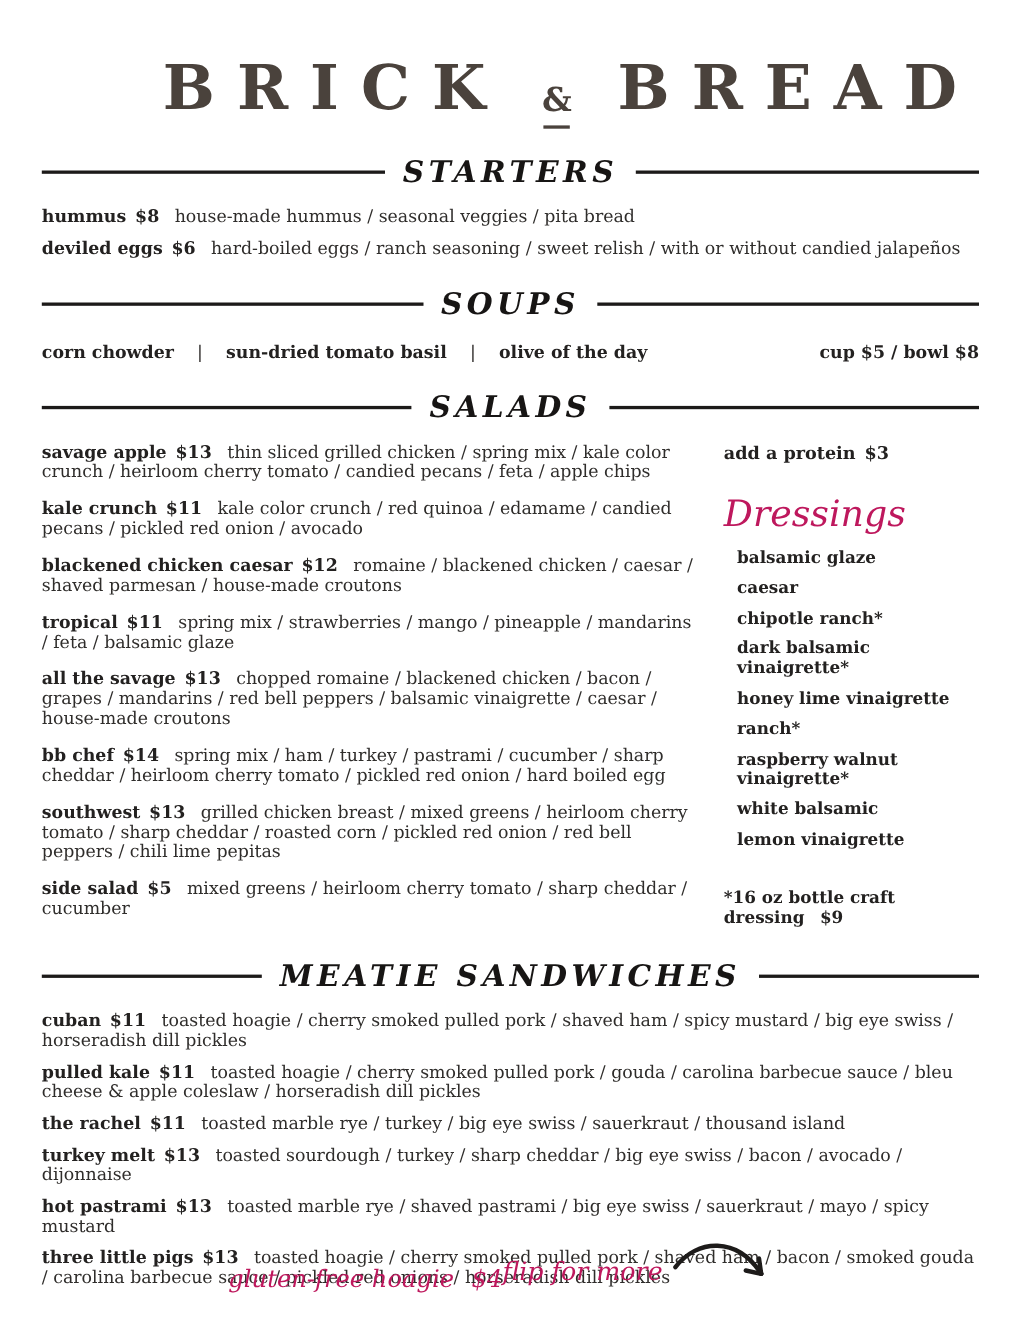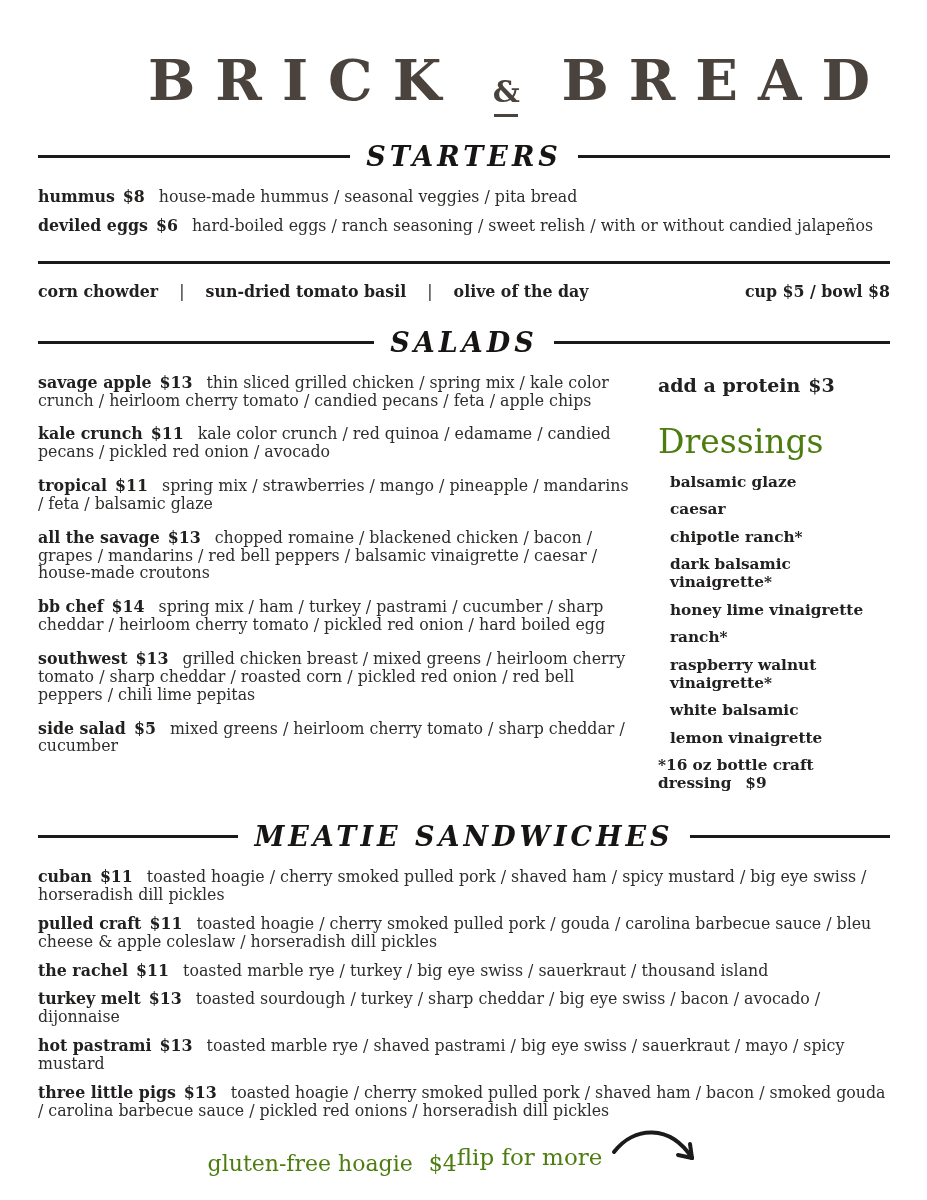--- a/index.html
+++ b/index.html
@@ -66,25 +66,26 @@
     align-items: baseline;
     font-size: 15.8px;
     margin: 18px 0 6px 0;
   }
   .soup-sep { margin: 0 16px; font-weight: normal; color: #2b2826; }
 
   
   .salads-grid { display: flex; justify-content: center; }
   .salads-left { width: 620px; padding-right: 26px; }
   .salads-right { flex: 1; display: flex; flex-direction: column; }
-  .protein-row { font-size: 19px; margin-bottom: 14px; }
+  .protein-row { font-size: 16px; margin-bottom: 14px; }
   .script {
     font-family: "DejaVu Serif", cursive, serif;
+    font-style: italic;
     font-weight: normal;
-    color: #4d7c0f;
+    color: #be185d;
   }
   .dressings-heading { font-size: 33px; margin: 12px 0 12px 0; }
   .dressing { font-size: 15.3px; font-weight: bold; color: #232120; margin-bottom: 9.5px; margin-left: 12px; }
   .bottle-row { font-size: 15.3px; font-weight: bold; color: #232120; margin-top: auto; padding-bottom: 3px; }
   .bottle-price { margin-left: 14px; }
 
   
   .footer {
     position: absolute;
     left: 22px; right: 37px; bottom: 24px;
@@ -122,20 +123,21 @@
     <div class="item">
       <span class="nm">hummus</span><span class="pr">$8</span><span class="ds">house-made hummus / seasonal veggies / pita bread</span>
     </div>
     <div class="item">
       <span class="nm">deviled eggs</span><span class="pr">$6</span><span class="ds">hard-boiled eggs / ranch seasoning / sweet relish / with or without candied jalapeños</span>
     </div>
   </div>
 
   <div class="sec-header">
     <span class="sec-rule"></span>
+    <span class="sec-title">SOUPS</span>
     <span class="sec-rule"></span>
   </div>
 
   <div class="soup-row">
     <div>
       <span class="nm">corn chowder</span>
       <span class="soup-sep">|</span>
       <span class="nm">sun-dried tomato basil</span>
       <span class="soup-sep">|</span>
       <span class="nm">olive of the day</span>
@@ -149,20 +151,23 @@
     <span class="sec-rule"></span>
   </div>
 
   <div class="salads-grid">
     <div class="salads-left">
       <div class="item sp">
         <span class="nm">savage apple</span><span class="pr">$13</span><span class="ds">thin sliced grilled chicken / spring mix / kale color crunch / heirloom cherry tomato / candied pecans / feta / apple chips</span>
       </div>
       <div class="item sp">
         <span class="nm">kale crunch</span><span class="pr">$11</span><span class="ds">kale color crunch / red quinoa / edamame / candied pecans / pickled red onion / avocado</span>
+      </div>
+      <div class="item sp">
+        <span class="nm">blackened chicken caesar</span><span class="pr">$12</span><span class="ds">romaine / blackened chicken / caesar / shaved parmesan / house-made croutons</span>
       </div>
       <div class="item sp">
         <span class="nm">tropical</span><span class="pr">$11</span><span class="ds">spring mix / strawberries / mango / pineapple / mandarins / feta / balsamic glaze</span>
       </div>
       <div class="item sp">
         <span class="nm">all the savage</span><span class="pr">$13</span><span class="ds">chopped romaine / blackened chicken / bacon / grapes / mandarins / red bell peppers / balsamic vinaigrette / caesar / house-made croutons</span>
       </div>
       <div class="item sp">
         <span class="nm">bb chef</span><span class="pr">$14</span><span class="ds">spring mix / ham / turkey / pastrami / cucumber / sharp cheddar / heirloom cherry tomato / pickled red onion / hard boiled egg</span>
       </div>
@@ -198,21 +203,21 @@
     <span class="sec-rule"></span>
     <span class="sec-title">MEATIE SANDWICHES</span>
     <span class="sec-rule"></span>
   </div>
 
   <div>
     <div class="item">
       <span class="nm">cuban</span><span class="pr">$11</span><span class="ds">toasted hoagie / cherry smoked pulled pork / shaved ham / spicy mustard / big eye swiss / horseradish dill pickles</span>
     </div>
     <div class="item">
-      <span class="nm">pulled craft</span><span class="pr">$11</span><span class="ds">toasted hoagie / cherry smoked pulled pork / gouda / carolina barbecue sauce / bleu cheese &amp; apple coleslaw / horseradish dill pickles</span>
+      <span class="nm">pulled kale</span><span class="pr">$11</span><span class="ds">toasted hoagie / cherry smoked pulled pork / gouda / carolina barbecue sauce / bleu cheese &amp; apple coleslaw / horseradish dill pickles</span>
     </div>
     <div class="item">
       <span class="nm">the rachel</span><span class="pr">$11</span><span class="ds">toasted marble rye / turkey / big eye swiss / sauerkraut / thousand island</span>
     </div>
     <div class="item">
       <span class="nm">turkey melt</span><span class="pr">$13</span><span class="ds">toasted sourdough / turkey / sharp cheddar / big eye swiss / bacon / avocado / dijonnaise</span>
     </div>
     <div class="item">
       <span class="nm">hot pastrami</span><span class="pr">$13</span><span class="ds">toasted marble rye / shaved pastrami / big eye swiss / sauerkraut / mayo / spicy mustard</span>
     </div>

